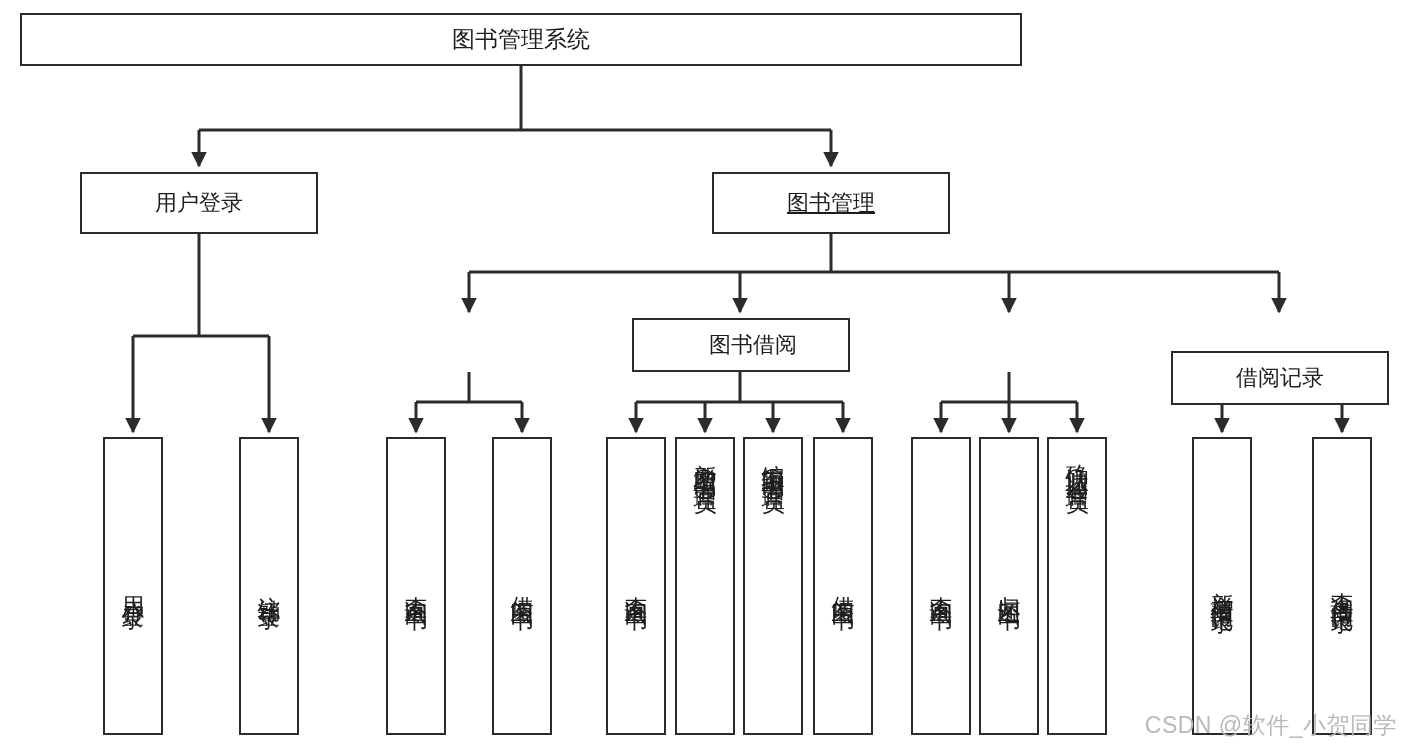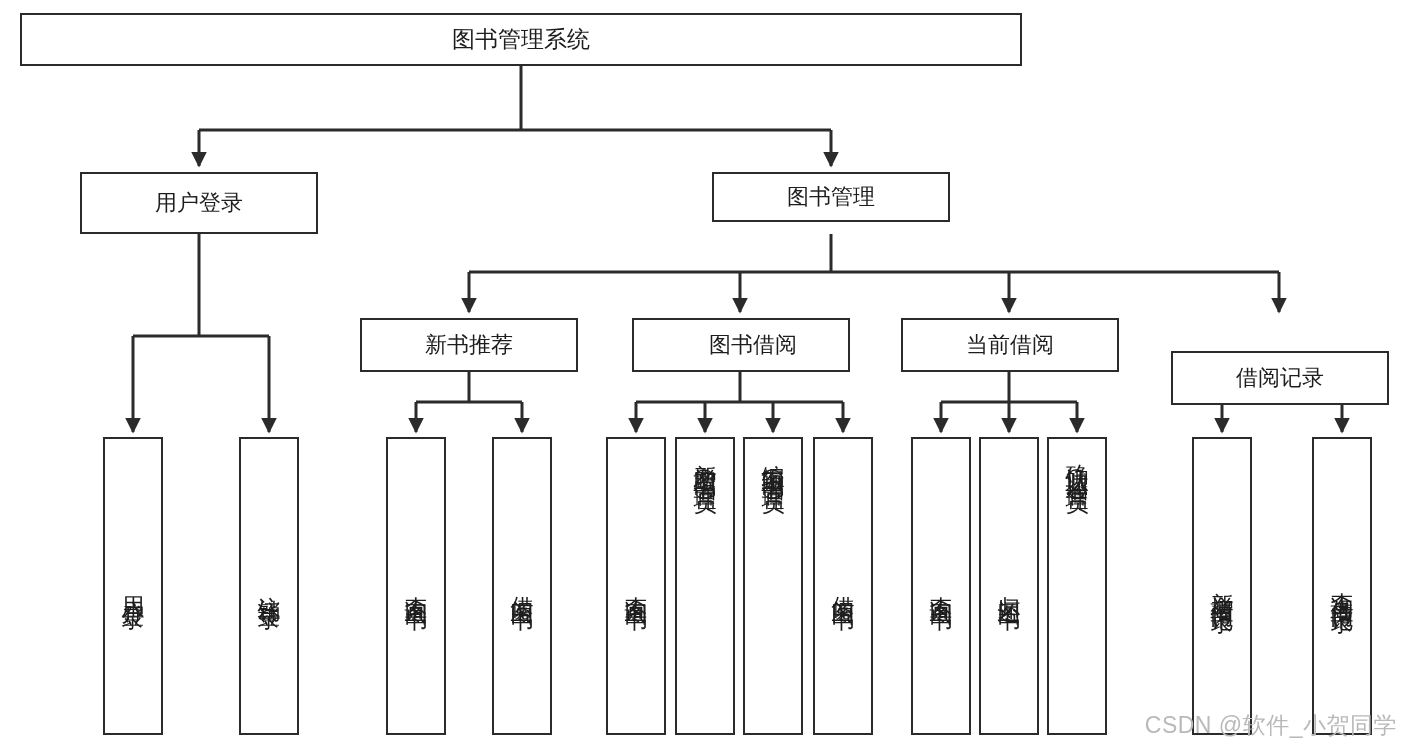--- a/index.html
+++ b/index.html
@@ -114,32 +114,26 @@
     </g>
   </svg>
 
   <div class="node h-node" id="n-root" style="left:20px;top:13px;width:1002px;height:53px;">
     <span class="lbl">图书管理系统</span>
   </div>
 
   <div class="node h-node" style="left:80px;top:172px;width:238px;height:62px;">
     <span class="lbl">用户登录</span>
   </div>
-  <div class="node h-node" style="left:712px;top:172px;width:238px;height:50px;">
+  <div class="node h-node" style="left:712px;top:172px;width:238px;height:62px;text-decoration:underline;">
     <span class="lbl">图书管理</span>
   </div>
 
-  <div class="node h-node" style="left:360px;top:318px;width:218px;height:54px;">
-    <span class="lbl">新书推荐</span>
-  </div>
   <div class="node h-node" style="left:632px;top:318px;width:218px;height:54px;padding-left:24px;">
     <span class="lbl">图书借阅</span>
-  </div>
-  <div class="node h-node" style="left:901px;top:318px;width:218px;height:54px;">
-    <span class="lbl">当前借阅</span>
   </div>
   <div class="node h-node" style="left:1171px;top:318px;width:218px;height:54px;margin-top:33px;">
     <span class="lbl">借阅记录</span>
   </div>
 
   <div class="node v-node vcenter" style="left:103px;top:437px;width:60px;height:298px;">
     <span class="lbl">用户登录</span>
   </div>
   <div class="node v-node vcenter" style="left:239px;top:437px;width:60px;height:298px;">
     <span class="lbl">注销登录</span>

